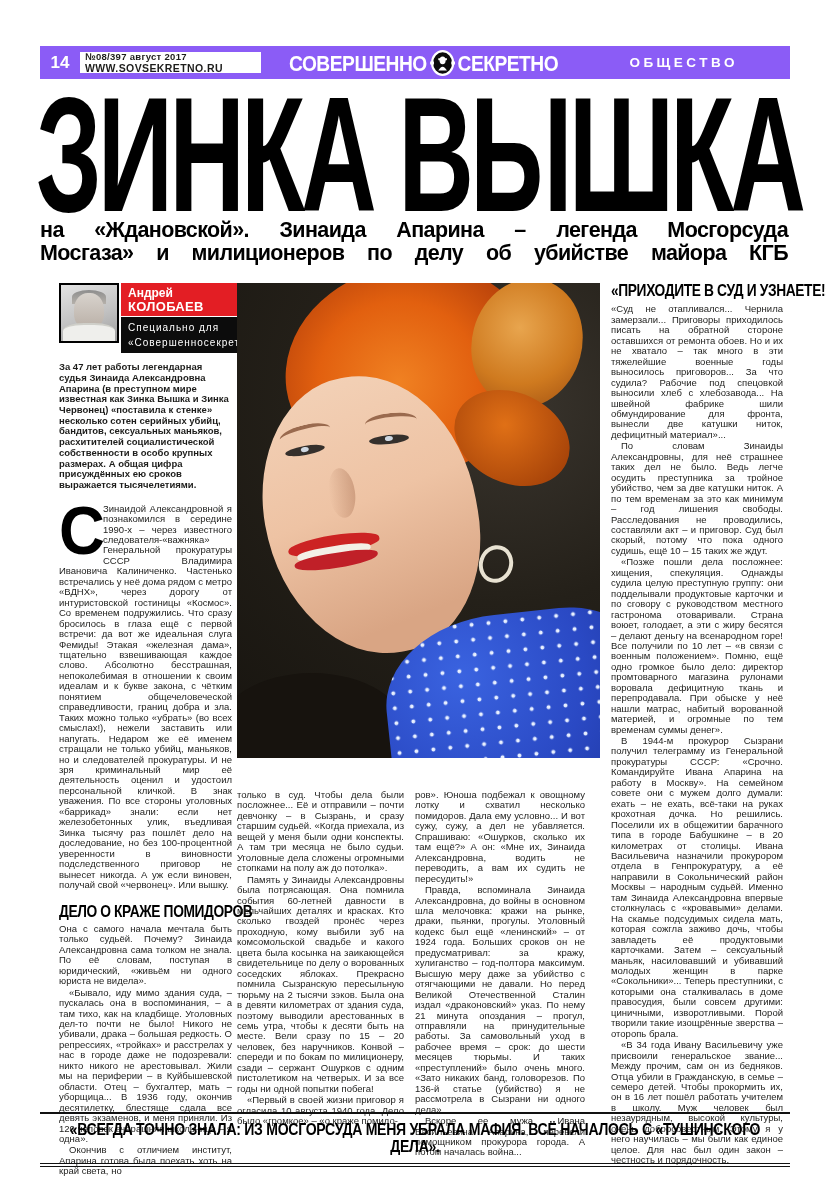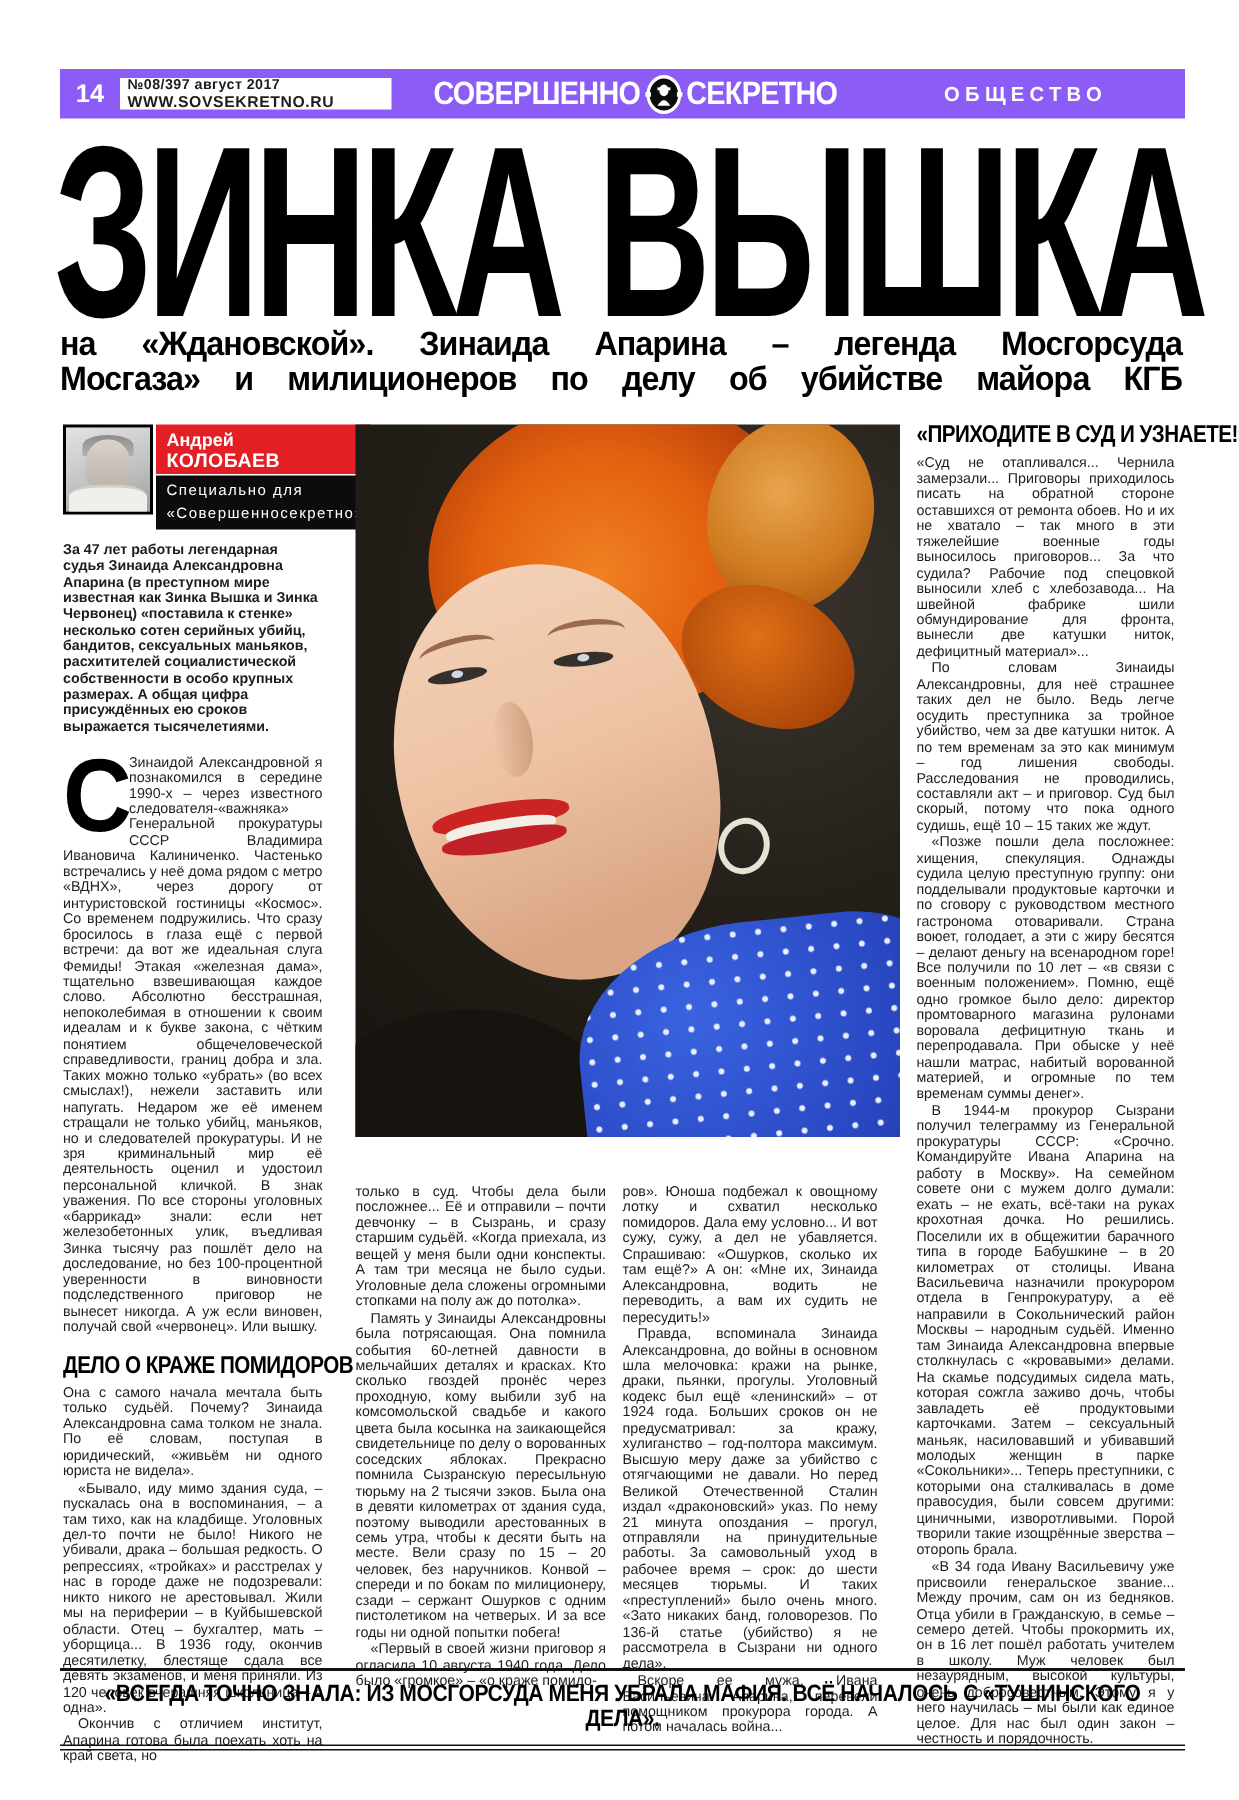--- a/index.html
+++ b/index.html
@@ -30,21 +30,21 @@
   .subhead .sh-line{text-align:justify;text-align-last:justify;transform:scale(1,1.05);transform-origin:left top;}
 
   
   .col{position:absolute;font-size:9.5px;line-height:10.45px;text-align:justify;}
   .col p{margin:0;}
   .col p.ind{text-indent:10px;}
   .col p.sp{margin-top:1px;}
   .body-h{font-weight:bold;color:#000;font-size:14.5px;letter-spacing:-.4px;white-space:nowrap;
           transform:scale(.95,1.12);transform-origin:left center;}
 
-  #col1{left:42px;top:283px;width:173px;}
+  #col1{left:59px;top:283px;width:173px;}
   #col2{left:237px;top:790px;width:167px;}
   #col3{left:415px;top:790px;width:170px;}
   #col4{left:611px;top:283px;width:172px;}
   #col1 .body-h{margin:16px 0 7px 0;}
   #col4 .body-h{margin:2px 0 9px 0;}
 
   
   .author-card{display:flex;margin-bottom:9px;}
   .author-photo{width:60px;height:60px;border:2px solid #000;box-sizing:border-box;position:relative;
                 background:linear-gradient(160deg,#e3e3e3 0%,#c2c2c2 55%,#9f9f9f 100%);overflow:hidden;flex:none;}

